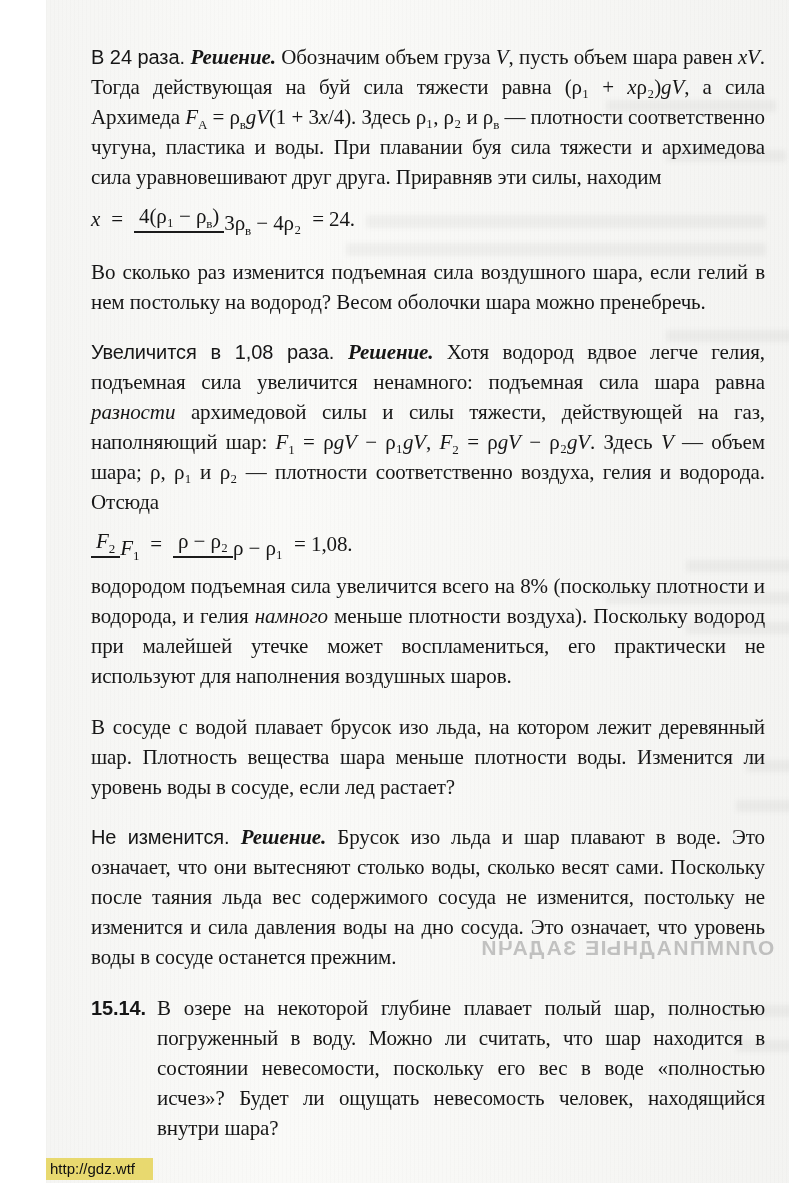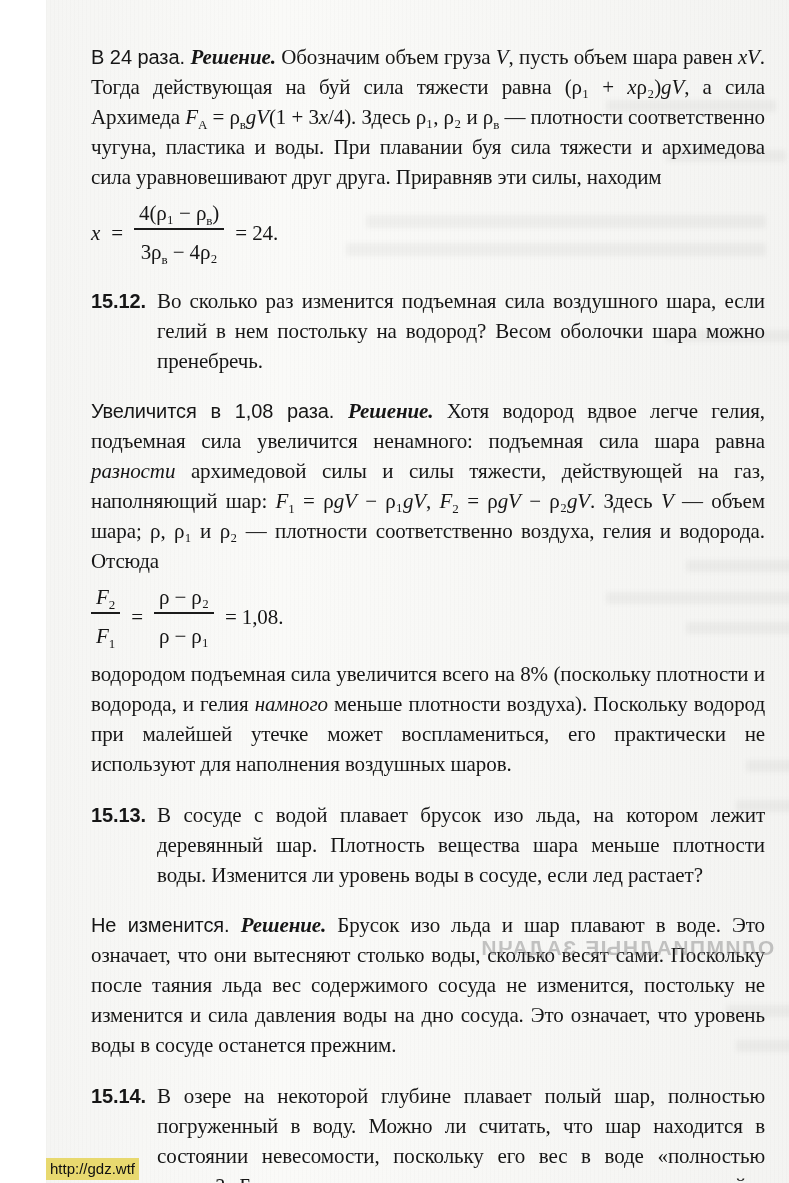--- a/index.html
+++ b/index.html
@@ -31,36 +31,36 @@
   .problem { display:flex; margin-top:21px; }
   .pnum {
     flex:0 0 66px; font-family:"Liberation Sans","DejaVu Sans",sans-serif;
     font-weight:700; font-size:20px; line-height:30px;
   }
   .ptext { flex:1; }
 
   .answer-para { margin-top:20px; }
 
   .formula-row { display:flex; align-items:center; gap:11px; margin:9px 0 10px; text-align:left; }
-  .frac { display:inline-flex; flex-direction:column; align-items:center; line-height:25px; }
+  .frac { display:inline-flex; flex-direction:row; align-items:center; line-height:25px; }
   .frac .top { padding:0 5px 2px; border-bottom:2px solid #1b1b1b; }
   .frac .bot { padding-top:10px; }
   .f-it { font-style:italic; }
   .formula-tail { margin-left:2px; }
 
   .page-number {
     position:absolute; left:0; right:0; top:1106px; text-align:center;
     font-size:20px; color:#1d1d1d;
   }
 
   .watermark {
     position:absolute; left:0; bottom:3px;
     background:#e8d96f; color:#101010;
     font-family:"Liberation Sans","DejaVu Sans",sans-serif;
-    font-size:15px; line-height:19px; padding:1px 4px 2px 4px;
+    font-size:15px; line-height:19px; padding:1px 18px 2px 4px;
   }
 
   .bleed-mirror {
     position:absolute; top:936px; left:398px; width:366px; text-align:center;
     transform:scaleX(-1);
     font-family:"Liberation Sans","DejaVu Sans",sans-serif; font-weight:700;
     font-size:21px; letter-spacing:1.5px;
     color:#8d8d8d; opacity:0.5; filter:blur(0.7px);
   }
 
@@ -91,21 +91,20 @@
       <span class="f-it">x</span>
       <span>=</span>
       <span class="frac">
         <span class="top"><span>4(ρ₁ − ρ</span><sub>в</sub><span>)</span></span>
         <span class="bot"><span>3ρ</span><sub>в</sub><span> − 4ρ₂</span></span>
       </span>
       <span>=  24.</span>
     </div>
 
     <div class="problem">
-      <span class="pnum">15.12.</span>
       <p class="ptext">Во сколько раз изменится подъемная сила воздушного шара, если гелий в нем постольку на водород? Весом оболочки шара можно пренебречь.</p>
     </div>
 
     <p class="para answer-para"><span class="seg-ans">Увеличится в 1,08 раза. </span><span class="seg-sol">Решение.</span><span> Хотя водород вдвое легче гелия, подъемная сила увеличится ненамного: подъемная сила шара равна </span><span class="seg-it">разности</span><span> архимедовой силы и силы тяжести, действующей на газ, наполняющий шар: </span><span class="seg-it">F</span><sub>1</sub><span> = ρ</span><span class="seg-it">gV</span><span> − ρ₁</span><span class="seg-it">gV</span><span>, </span><span class="seg-it">F</span><sub>2</sub><span> = ρ</span><span class="seg-it">gV</span><span> − ρ₂</span><span class="seg-it">gV</span><span>. Здесь </span><span class="seg-it">V</span><span> — объем шара; ρ, ρ₁ и ρ₂ — плотности соответственно воздуха, гелия и водорода. Отсюда</span></p>
 
     <div class="formula-row">
       <span class="frac">
         <span class="top"><span class="seg-it">F</span><sub>2</sub></span>
         <span class="bot"><span class="seg-it">F</span><sub>1</sub></span>
       </span>
@@ -113,21 +112,20 @@
       <span class="frac">
         <span class="top"><span>ρ − ρ₂</span></span>
         <span class="bot"><span>ρ − ρ₁</span></span>
       </span>
       <span>=  1,08.</span>
     </div>
 
     <p class="para"><span>водородом подъемная сила увеличится всего на 8% (поскольку плотности и водорода, и гелия </span><span class="seg-it">намного</span><span> меньше плотности воздуха). Поскольку водород при малейшей утечке может воспламениться, его практически не используют для наполнения воздушных шаров.</span></p>
 
     <div class="problem">
-      <span class="pnum">15.13.</span>
       <p class="ptext">В сосуде с водой плавает брусок изо льда, на котором лежит деревянный шар. Плотность вещества шара меньше плотности воды. Изменится ли уровень воды в сосуде, если лед растает?</p>
     </div>
 
     <p class="para answer-para"><span class="seg-ans">Не изменится. </span><span class="seg-sol">Решение.</span><span> Брусок изо льда и шар плавают в воде. Это означает, что они вытесняют столько воды, сколько весят сами. Поскольку после таяния льда вес содержимого сосуда не изменится, постольку не изменится и сила давления воды на дно сосуда. Это означает, что уровень воды в сосуде останется прежним.</span></p>
 
     <div class="problem">
       <span class="pnum">15.14.</span>
       <p class="ptext">В озере на некоторой глубине плавает полый шар, полностью погруженный в воду. Можно ли считать, что шар находится в состоянии невесомости, поскольку его вес в воде «полностью исчез»? Будет ли ощущать невесомость человек, находящийся внутри шара?</p>
     </div>
 

